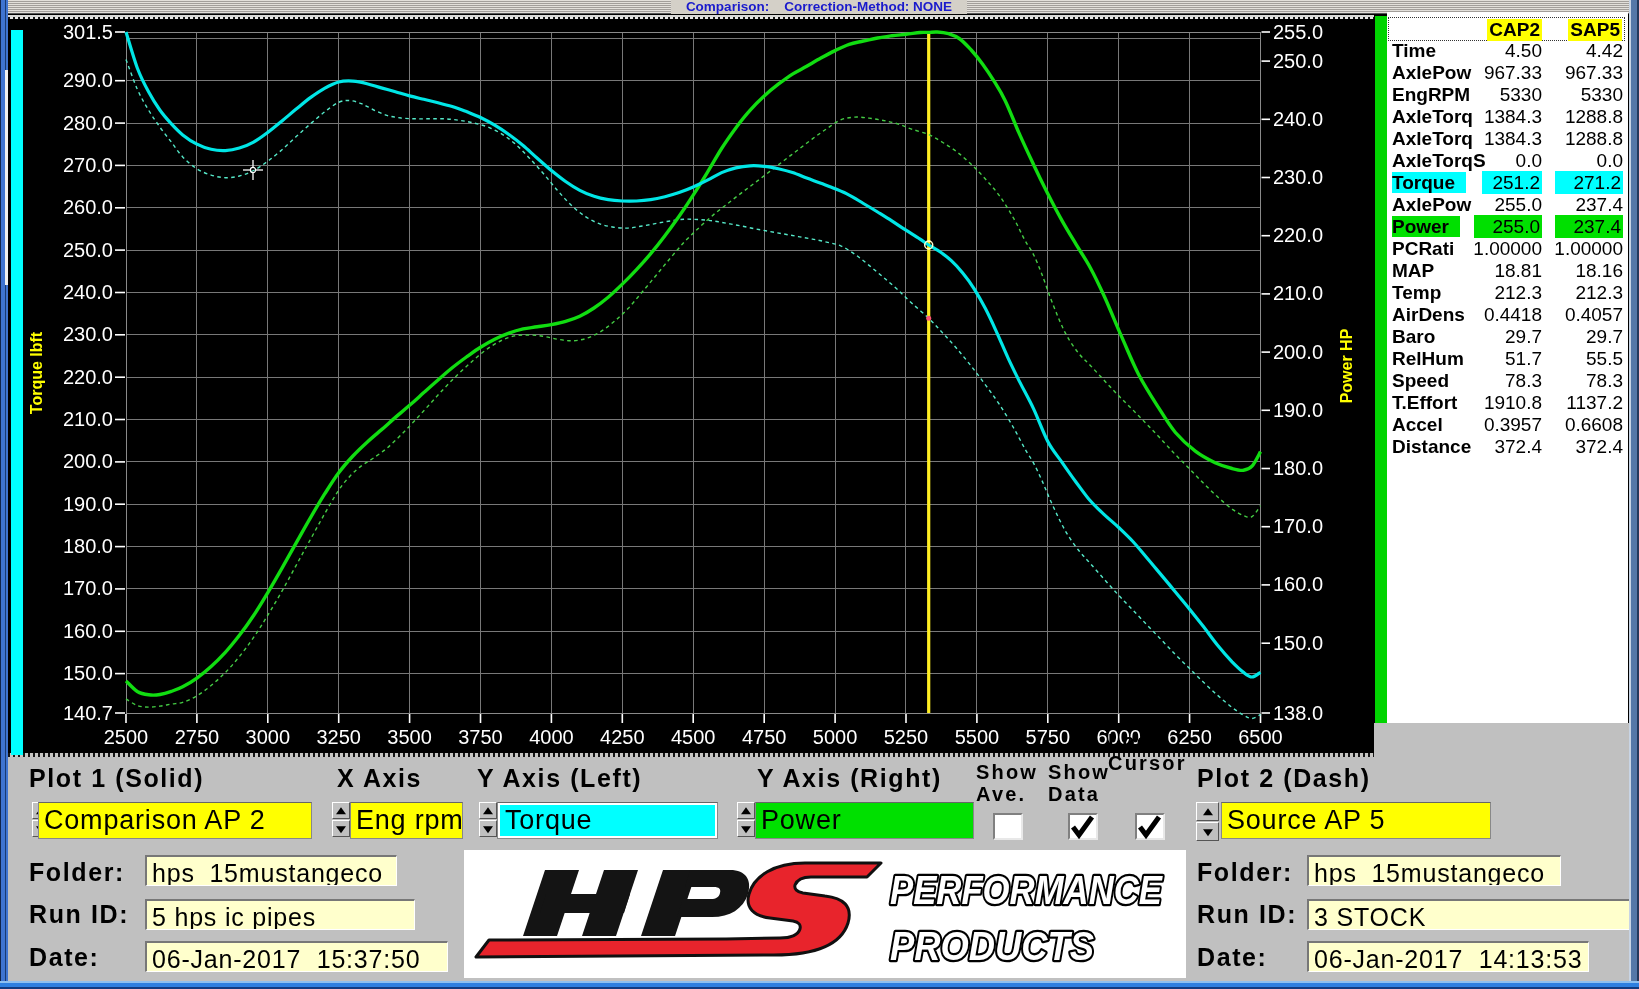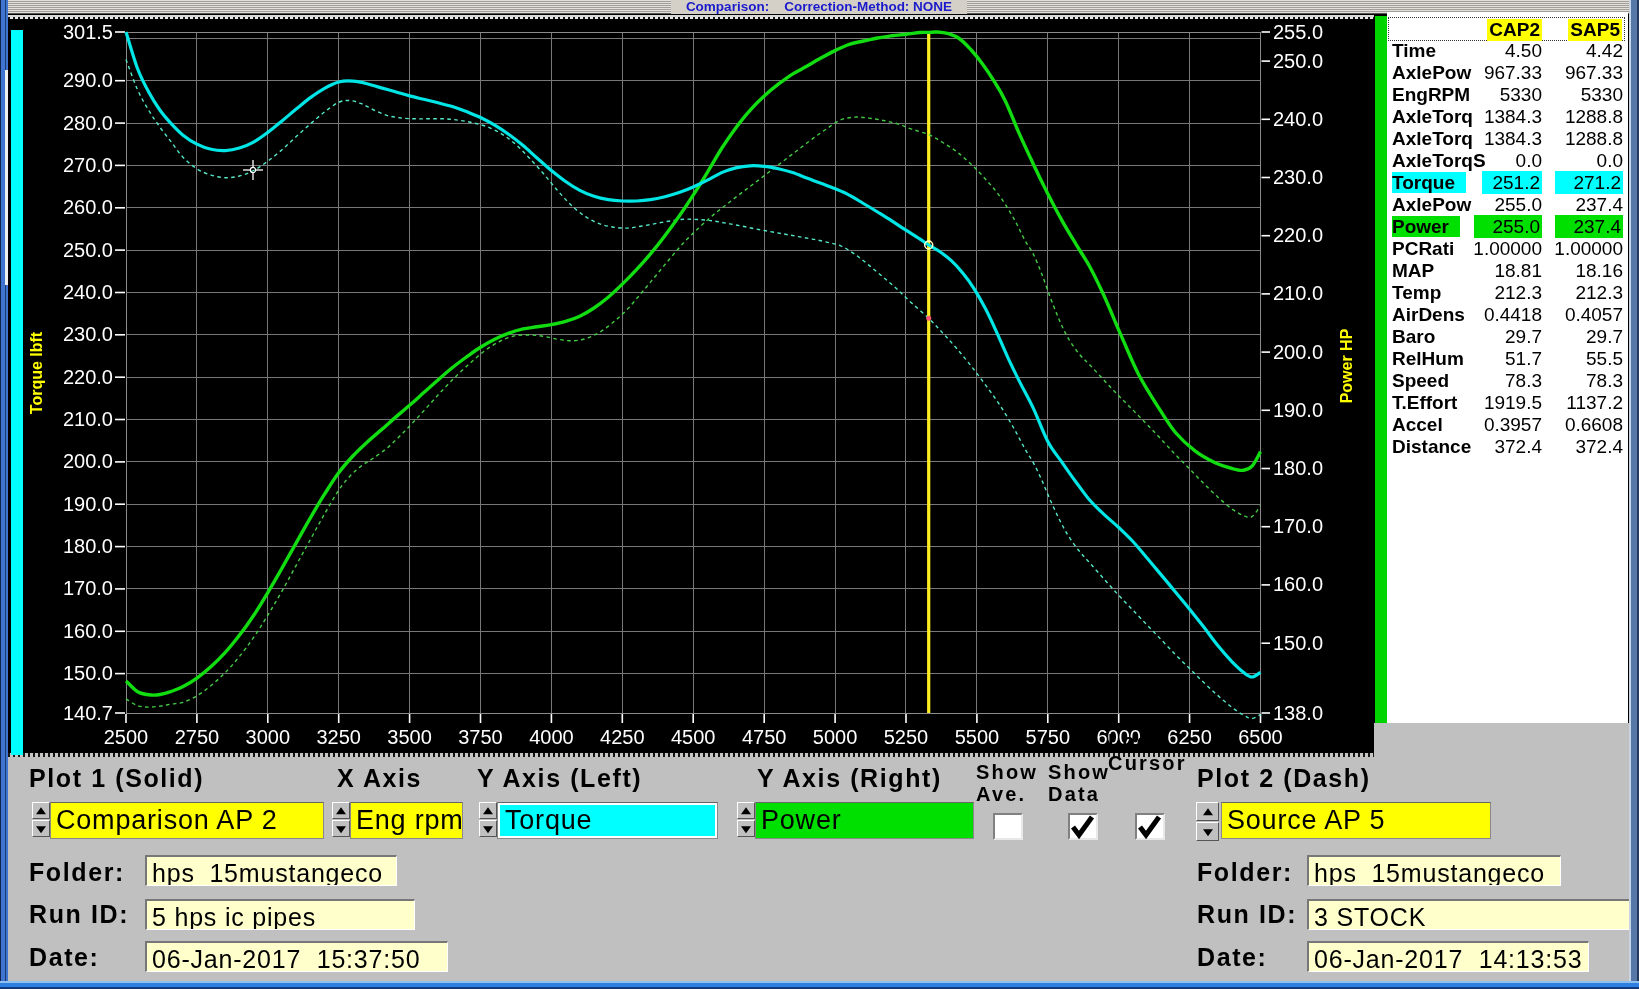--- a/index.html
+++ b/index.html
@@ -290,21 +290,21 @@
         <span class="tv1">51.7</span>
         <span class="tv2">55.5</span>
       </div>
       <div class="trow" style="top:358px">
         <span class="tl">Speed</span>
         <span class="tv1">78.3</span>
         <span class="tv2">78.3</span>
       </div>
       <div class="trow" style="top:380px">
         <span class="tl">T.Effort</span>
-        <span class="tv1">1919.5</span>
+        <span class="tv1">1910.8</span>
         <span class="tv2">1137.2</span>
       </div>
       <div class="trow" style="top:402px">
         <span class="tl">Accel</span>
         <span class="tv1">0.3957</span>
         <span class="tv2">0.6608</span>
       </div>
       <div class="trow" style="top:424px">
         <span class="tl">Distance</span>
         <span class="tv1">372.4</span>
@@ -321,21 +321,21 @@
 <div class="slabel" style="left:1108px;top:730px">Lock<br>Cursor</div>
 <div class="blabel" style="left:1197px;top:764px">Plot 2 (Dash)</div>
 <div class="spin" style="left:32px;top:802px;width:18px;height:37px">
 <div class="sbtn" style="height:17px">
           <span class="tri-up"></span>
         </div>
 <div class="sbtn" style="height:17px">
           <span class="tri-dn"></span>
         </div>
       </div>
-<div class="cfield" style="left:50px;top:802px;width:274px;background:#ffff00">Comparison AP 2</div>
+<div class="cfield" style="left:38px;top:802px;width:274px;background:#ffff00">Comparison AP 2</div>
 <div class="spin" style="left:332px;top:802px;width:18px;height:37px">
 <div class="sbtn" style="height:17px">
           <span class="tri-up"></span>
         </div>
 <div class="sbtn" style="height:17px">
           <span class="tri-dn"></span>
         </div>
       </div>
 <div class="cfield" style="left:350px;top:802px;width:113px;background:#ffff00">Eng rpm</div>
 <div class="spin" style="left:479px;top:802px;width:18px;height:37px">
@@ -382,16 +382,38 @@
 <div class="ifield" style="left:145px;top:899px;width:270px">5 hps ic pipes</div>
 <div class="blabel" style="left:29px;top:943px">Date:</div>
 <div class="ifield" style="left:145px;top:941px;width:303px">06-Jan-2017&nbsp; 15:37:50</div>
 <div class="blabel" style="left:1197px;top:858px">Folder:</div>
 <div class="ifield" style="left:1307px;top:855px;width:254px">hps_15mustangeco</div>
 <div class="blabel" style="left:1197px;top:900px">Run ID:</div>
 <div class="ifield" style="left:1307px;top:899px;width:360px">3 STOCK</div>
 <div class="blabel" style="left:1197px;top:943px">Date:</div>
 <div class="ifield" style="left:1307px;top:941px;width:282px">06-Jan-2017&nbsp; 14:13:53</div>
 </div>
+  <div id="logo">
+<svg width="722" height="128" viewBox="0 0 722 128">
+
+<g fill="#141414">
+<path d="M81 20 L115 20 L93 86 L59 86 Z"></path>
+<path d="M140 20 L174 20 L152 86 L118 86 Z"></path>
+<path d="M82 44 L166 44 L160 63 L76 63 Z"></path>
+</g>
+
+<g fill="#141414">
+<path d="M199 20 L233 20 L211 86 L177 86 Z"></path>
+<path d="M226 20 L266 20 C282 20 288 30 284 44 C279 59 266 67 248 67 L213 67 L219 49 L247 49 C252 49 255 47 256 43 C257 39 255 37 250 37 L221 37 Z"></path>
+</g>
+
+<path d="M417 13 L341 13 C310 13 290 26 285 44 C281 58 290 66 306 68 L329 71 C335 72 337 75 336 79 C334 85 327 88 316 88 L262 89 L25 90 L12 107 L310 105 C351 105 377 95 384 73 C389 56 379 48 361 46 L339 43 C333 42 330 39 331 35 C333 30 339 27 347 27 L403 27 Z" fill="#e8242c" stroke="#101010" stroke-width="3" stroke-linejoin="round"></path>
+
+<g font-family="Liberation Sans, sans-serif" font-weight="bold" font-style="italic" font-size="41px" fill="#ffffff" stroke="#000" stroke-width="4.6" paint-order="stroke" stroke-linejoin="round">
+<text x="426" y="54" textLength="272" lengthAdjust="spacingAndGlyphs">PERFORMANCE</text>
+<text x="426" y="110" textLength="204" lengthAdjust="spacingAndGlyphs">PRODUCTS</text>
+</g>
+</svg>
+</div>
   <div id="leftedge"></div>
   <div id="leftthumb"></div>
   <div id="rightedge"></div>
   <div id="botborder"></div>
 </div>
 </body></html>

